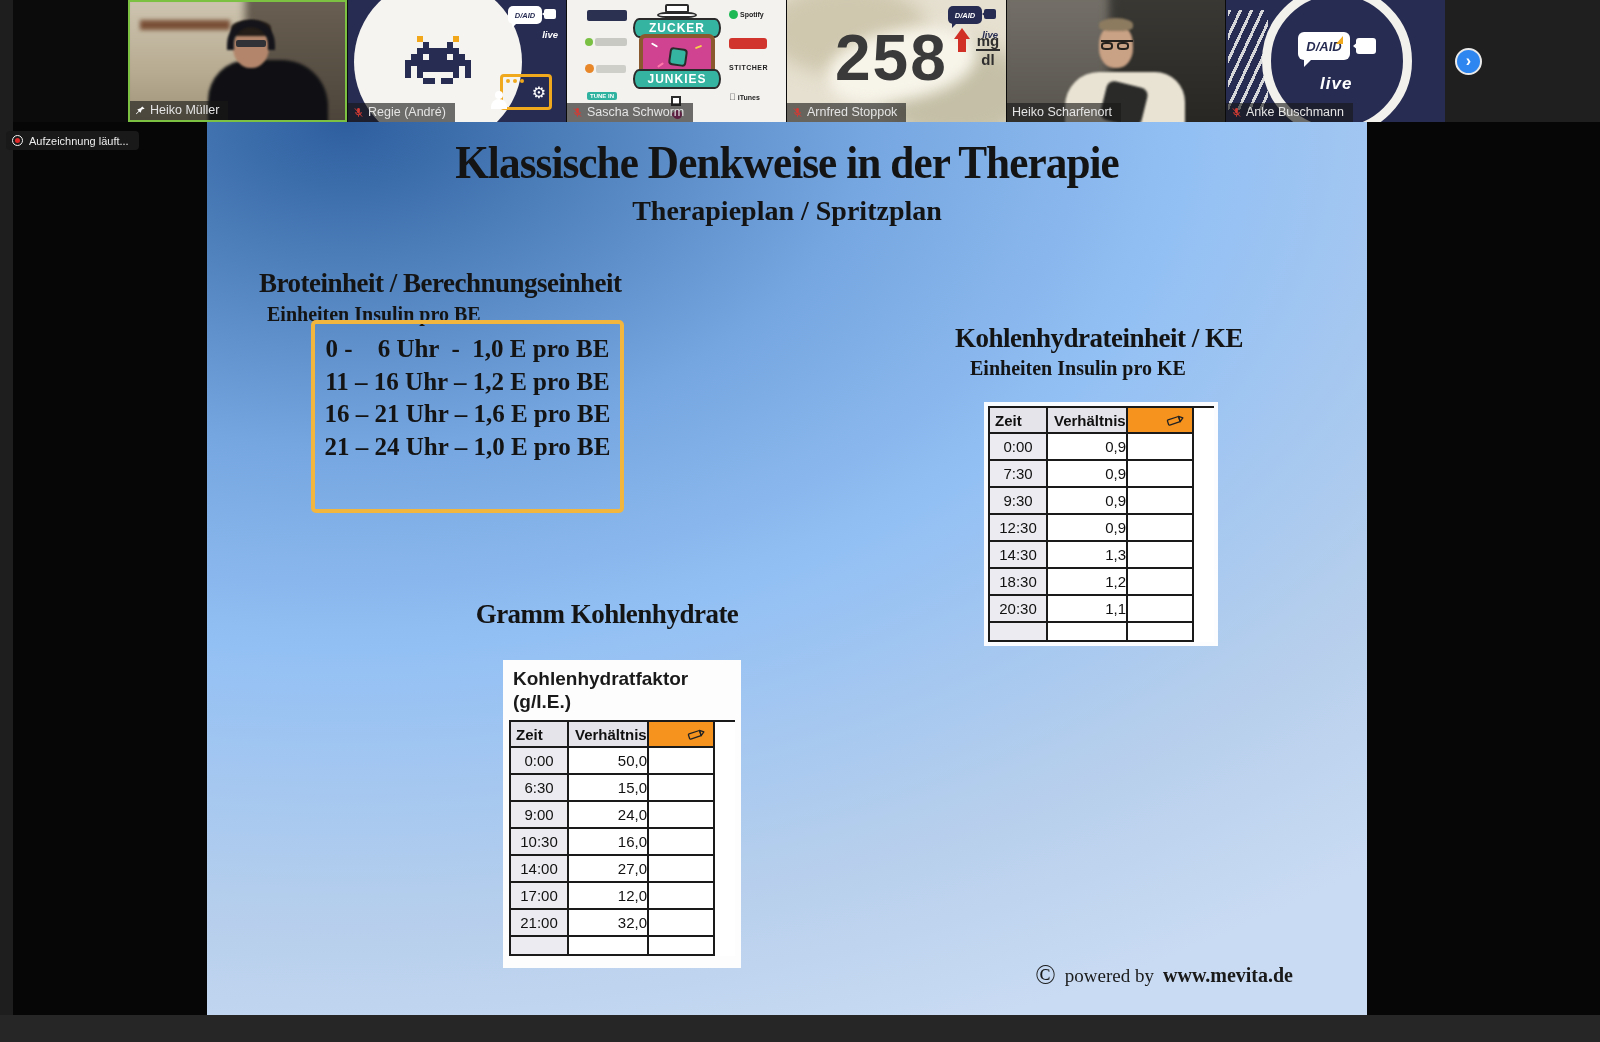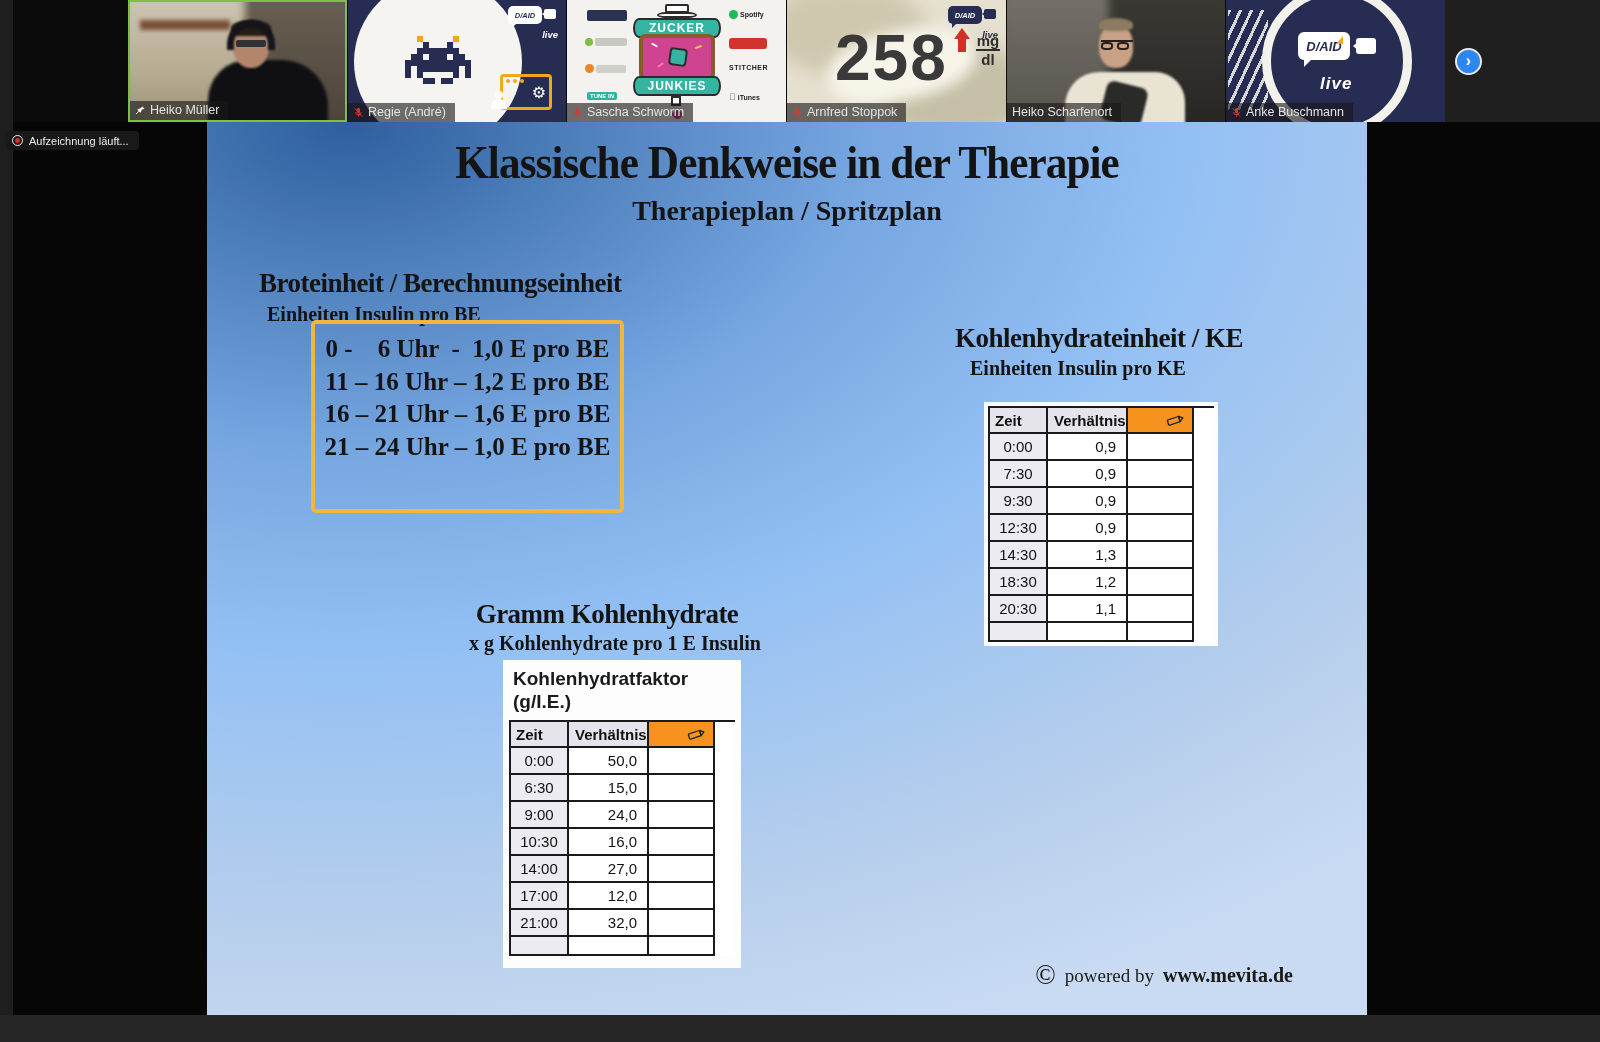--- a/index.html
+++ b/index.html
@@ -85,21 +85,21 @@
   
   .zj { position:absolute; left:60px; top:4px; width:100px; height:118px; }
   .zj .cap { position:absolute; left:38px; top:0; width:24px; height:9px; background:#fff;
              border:2px solid #2b2b2b; border-radius:2px; }
   .zj .capbar { position:absolute; left:30px; top:8px; width:40px; height:6px; background:#fff;
              border:2px solid #2b2b2b; border-radius:40%/90%; }
   .zj .band { position:absolute; left:6px; width:88px; height:20px; background:#35b4a1;
               border:2px solid #2b2b2b; border-radius:6px/10px; color:#fff; font-weight:bold;
               font-size:12px; letter-spacing:1px; display:flex; align-items:center; justify-content:center; }
   .zj .band.top { top:14px; }
-  .zj .band.bot { top:72px; }
+  .zj .band.bot { top:65px; }
   .zj .jar { position:absolute; left:12px; top:30px; width:76px; height:46px; background:#cf4390;
              border:4px solid #8a5a2e; border-radius:6px; }
   .zj .hole { position:absolute; left:26px; top:10px; width:18px; height:18px; background:#35b4a1;
               border:2px solid #2b2b2b; border-radius:4px; transform:rotate(8deg); }
   .zj .spr1,.zj .spr2,.zj .spr3 { position:absolute; width:7px; height:2px; background:#fff; border-radius:1px; }
   .zj .spr1 { left:8px; top:6px; transform:rotate(30deg); }
   .zj .spr2 { left:52px; top:8px; transform:rotate(-20deg); background:#f7d24a; }
   .zj .spr3 { left:14px; top:26px; transform:rotate(-35deg); background:#f7a; }
   .zj .spout { position:absolute; left:44px; top:92px; width:10px; height:10px; background:#fff;
                border:2px solid #2b2b2b; }
@@ -205,21 +205,21 @@
   .dtable { font-family:"Liberation Sans",sans-serif; border-left:2px solid #1a1a1a;
             border-top:2px solid #1a1a1a; background:#fff; width:226px; }
   .ke-table { position:absolute; left:781px; top:284px; box-shadow:0 0 0 4px rgba(255,255,255,.95); }
   .gr-table { position:absolute; left:6px; top:60px; }
   .trow { display:flex; height:27px; }
   .trow.thead { height:26px; }
   .trow.tempty { height:19px; }
   .tc { border-right:2px solid #1a1a1a; border-bottom:2px solid #1a1a1a;
         display:flex; align-items:center; font-size:15px; color:#111; }
   .tc-zeit { width:58px; justify-content:center; background:#ebebf1; }
-  .tc-val  { width:80px; justify-content:flex-end; padding-right:10px; background:#fff; }
+  .tc-val  { width:80px; justify-content:flex-end; background:#fff; }
   .tc-edit { width:66px; background:#fff; justify-content:flex-end; padding-right:6px; }
   .thead .tc-zeit { background:#e4e4ea; font-weight:bold; justify-content:flex-start; padding-left:5px; }
   .thead .tc-val  { background:#e4e4ea; font-weight:bold; justify-content:flex-start; padding-left:6px; }
   .thead .tc-edit { background:#f6921e; }
 
   .s-footer { position:absolute; top:840px; right:74px; display:flex; align-items:center; gap:9px;
               color:#1a1a1a; }
   .s-footer .cmark { font-size:27px; line-height:1; }
   .s-footer .pby { font-size:19px;text-align:center; }
   .s-footer .site { font-size:20px; font-weight:bold; }
@@ -490,21 +490,20 @@
           <div class="tc tc-edit"></div>
         </div>
         <div class="trow tempty">
           <div class="tc tc-zeit"></div>
           <div class="tc tc-val"></div>
           <div class="tc tc-edit"></div>
         </div>
       </div>
 
     <div class="h-main sec-gr-h">Gramm Kohlenhydrate</div>
-    <div class="h-sub sec-gr-s">x g Kohlenhydrate pro 1 E Insulin</div>
     <div class="panel">
       <div class="panel-title">
         <div>Kohlenhydratfaktor</div>
         <div>(g/I.E.)</div>
       </div>
       <div class="dtable gr-table">
           <div class="trow thead">
             <div class="tc tc-zeit">Zeit</div>
             <div class="tc tc-val">Verhältnis</div>
             <div class="tc tc-edit">

